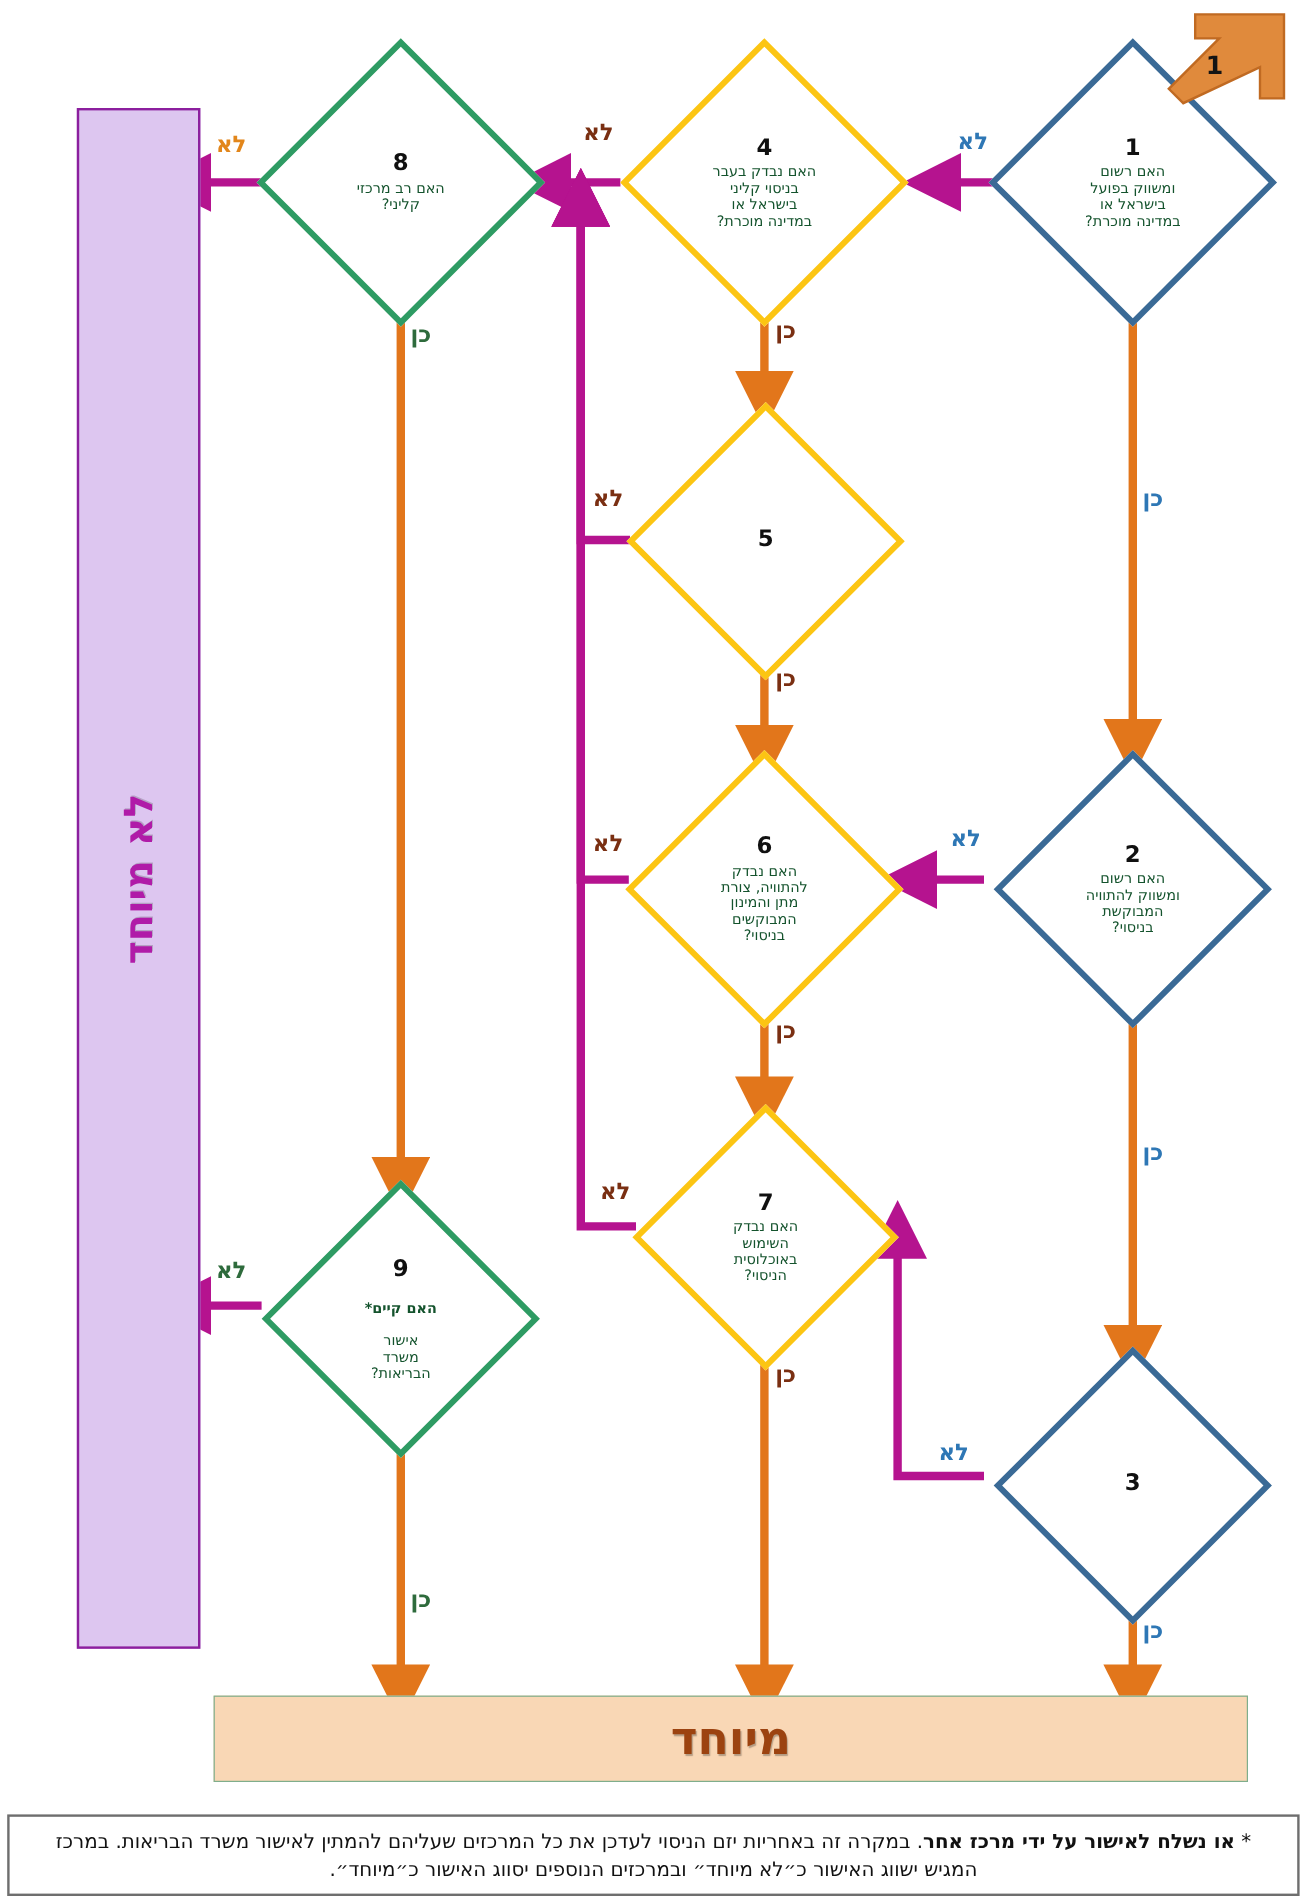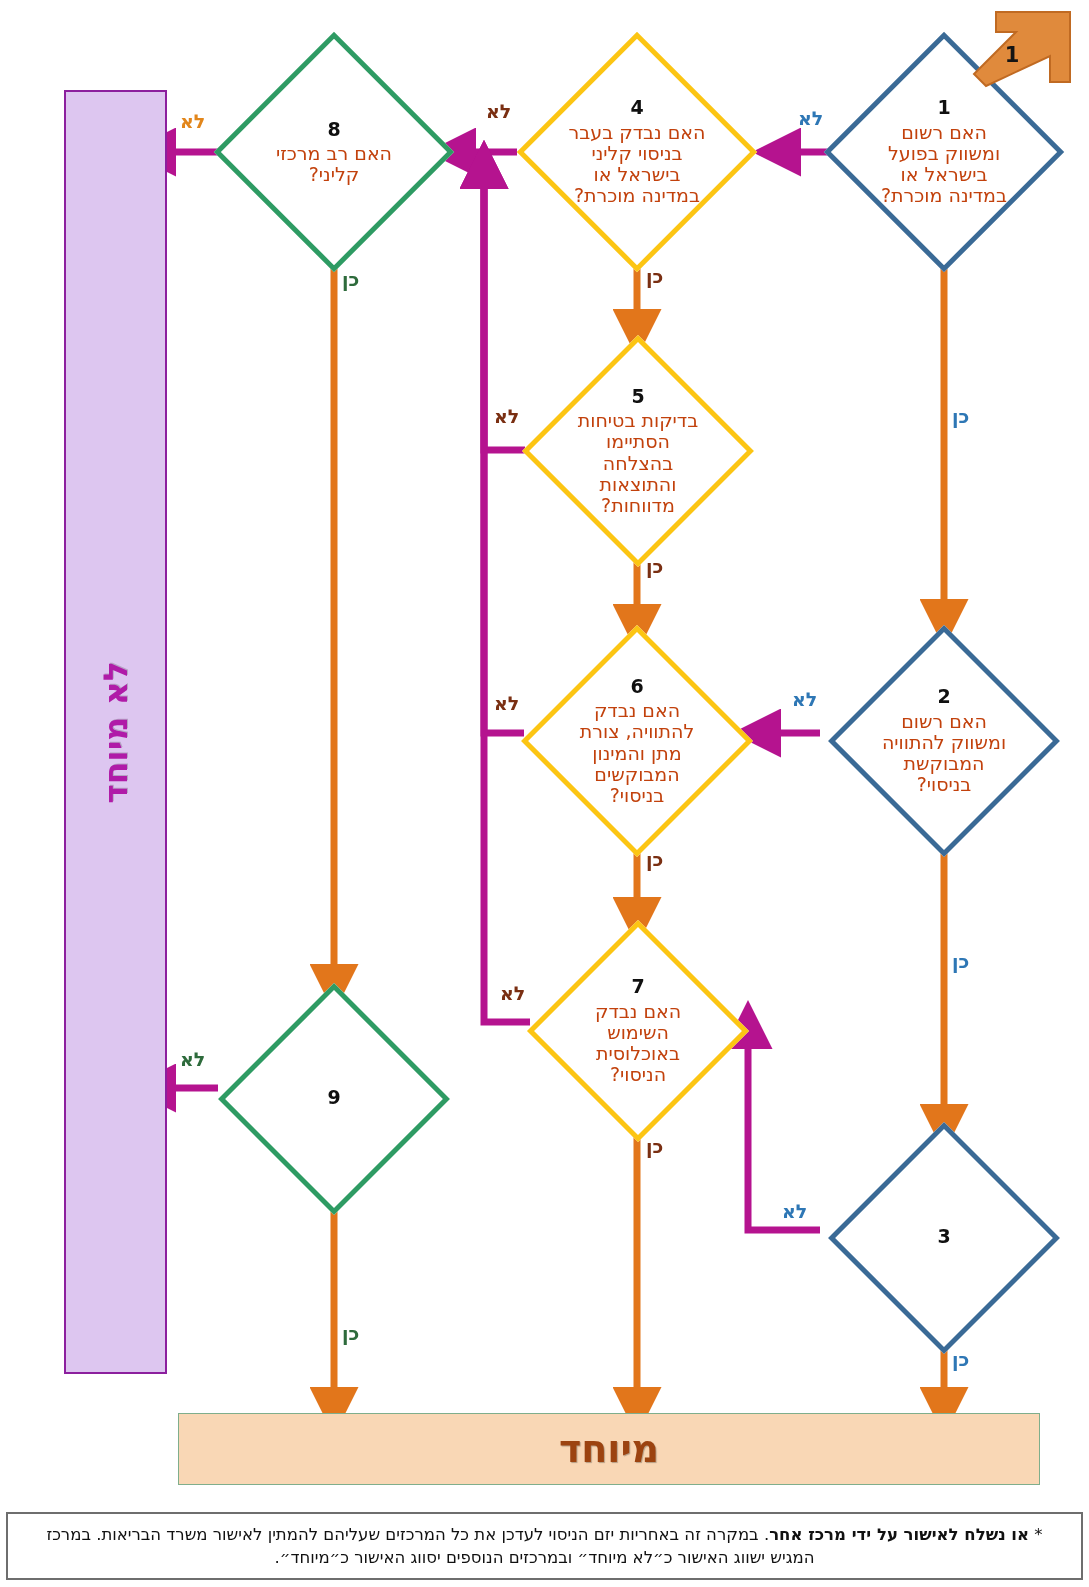--- a/index.html
+++ b/index.html
@@ -50,22 +50,22 @@
     justify-content: center;
     line-height: 1.12;
   }
   .node-num {
     font-weight: bold;
     font-size: 19px;
     color: #101010;
     margin-bottom: 3px;
   }
   .node-text {
-    font-size: 19px;
-    color: #c2410c;
+    font-size: 12px;
+    color: #14532d;
     white-space: pre-line;
   }
   .node-text b { font-weight: bold; }
 
   .blue  .diamond { border: 5px solid #3A6A96; }
   .gold  .diamond { border: 5px solid #FCC513; }
   .green .diamond { border: 5px solid #2E9B63; }
 
   
   .edge-label {
@@ -266,25 +266,20 @@
       <div class="node-num">8</div>
       <div class="node-text">האם רב מרכזי
 קליני?</div>
     </div>
   </div>
 
   <div class="node gold" style="left:522px; top:335px; width:232px; height:232px;">
     <div class="diamond" style="width:164px; height:164px;"></div>
     <div class="node-inner">
       <div class="node-num">5</div>
-      <div class="node-text">בדיקות בטיחות
-הסתיימו
-בהצלחה
-והתוצאות
-מדווחות?</div>
     </div>
   </div>
 
   <div class="node blue" style="left:828px; top:625px; width:232px; height:232px;">
     <div class="diamond" style="width:164px; height:164px;"></div>
     <div class="node-inner">
       <div class="node-num">2</div>
       <div class="node-text">האם רשום
 ומשווק להתוויה
 המבוקשת
@@ -312,20 +307,26 @@
 השימוש
 באוכלוסית
 הניסוי?</div>
     </div>
   </div>
 
   <div class="node green" style="left:218px; top:983px; width:232px; height:232px;">
     <div class="diamond" style="width:164px; height:164px;"></div>
     <div class="node-inner">
       <div class="node-num">9</div>
+      <div class="node-text">
+        <b>האם קיים*</b><br>
+        <span>אישור
+משרד
+הבריאות?</span>
+      </div>
     </div>
   </div>
 
   <div class="node blue" style="left:828px; top:1122px; width:232px; height:232px;">
     <div class="diamond" style="width:164px; height:164px;"></div>
     <div class="node-inner">
       <div class="node-num">3</div>
     </div>
   </div>
 

